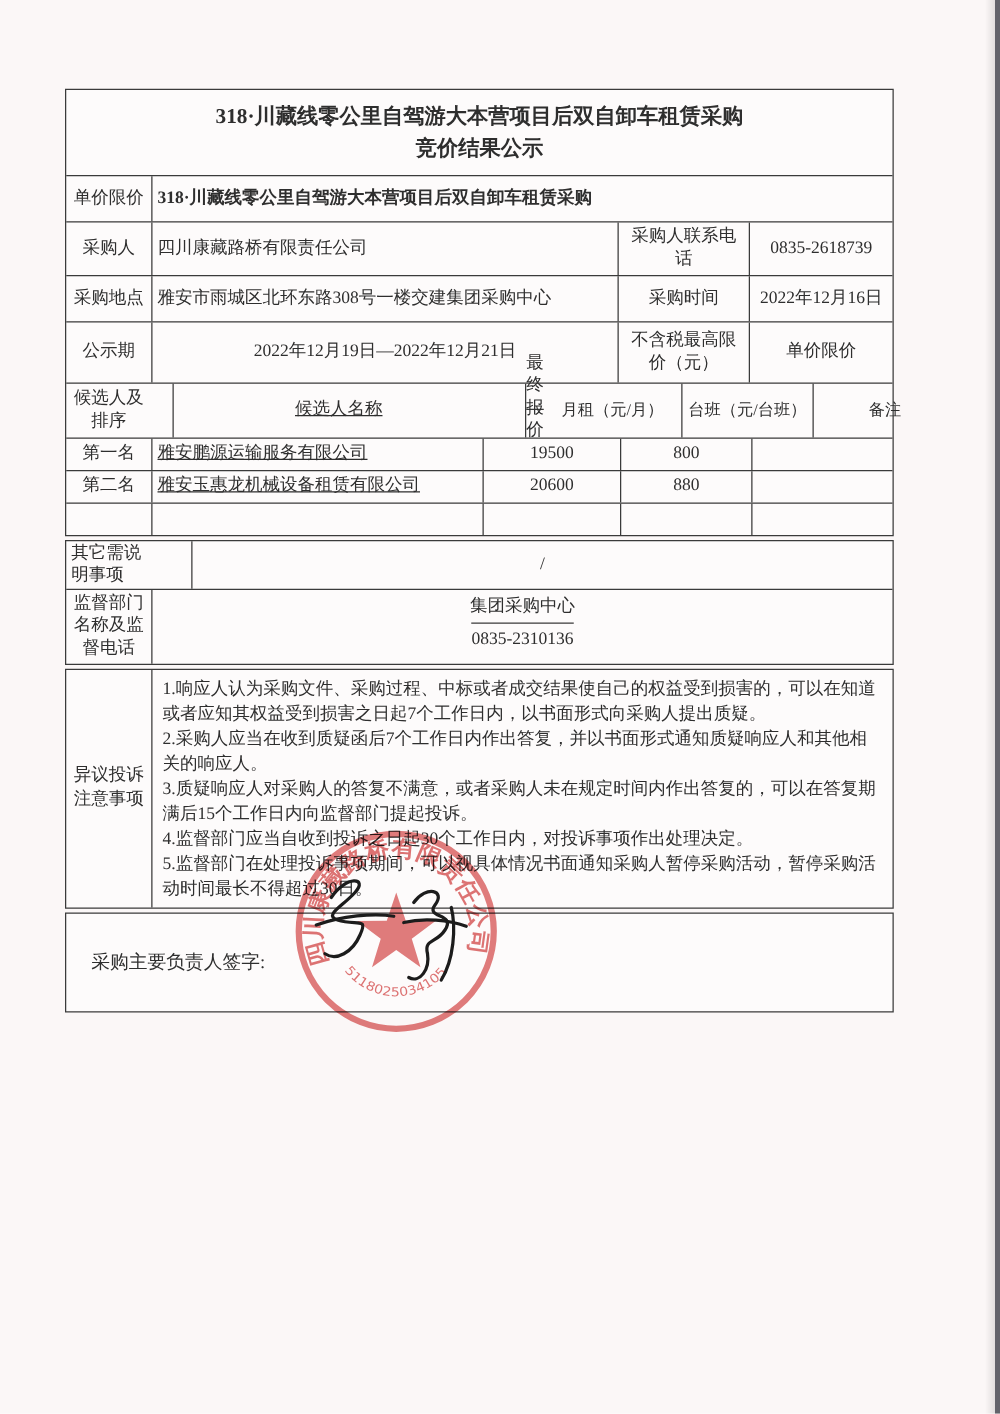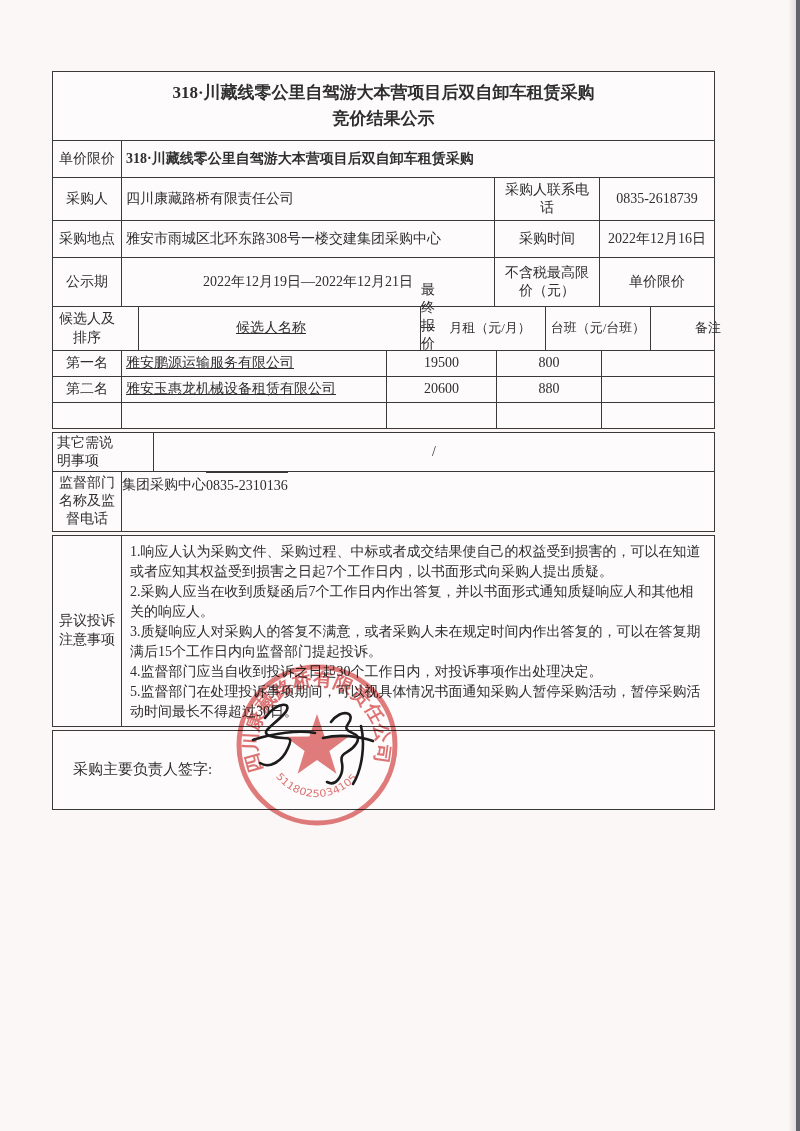--- a/index.html
+++ b/index.html
@@ -62,21 +62,21 @@
   .h-objection{min-height:185px;}
   .bold{font-weight:bold;}
   
   .cand-right{flex:1;display:flex;flex-direction:row;}
   .cand-quote-hdr{
     height:20px;border-bottom:1px solid #3a3a3a;
     display:flex;align-items:center;justify-content:center;font-size:14px;
   }
   .cand-sub{display:flex;flex:1;}
   .cand-sub .cell{font-size:13px;border-top:none;}
-  .stack{display:flex;flex-direction:row;flex:1;}
+  .stack{display:flex;flex-direction:column;flex:1;align-items:center;}
   .stack > .subrow{display:flex;align-items:center;justify-content:center;
     border-top:1px solid #3a3a3a;font-size:14px;}
   .stack > .subrow:first-child{border-top:none;}
   
   .objection-text{
     flex:1;border-left:1px solid #3a3a3a;
     padding:6px 8px 4px 8px;box-sizing:border-box;
     font-size:14px;line-height:20px;text-align:left;
   }
   .objection-text p{margin:0;word-break:break-all;}

